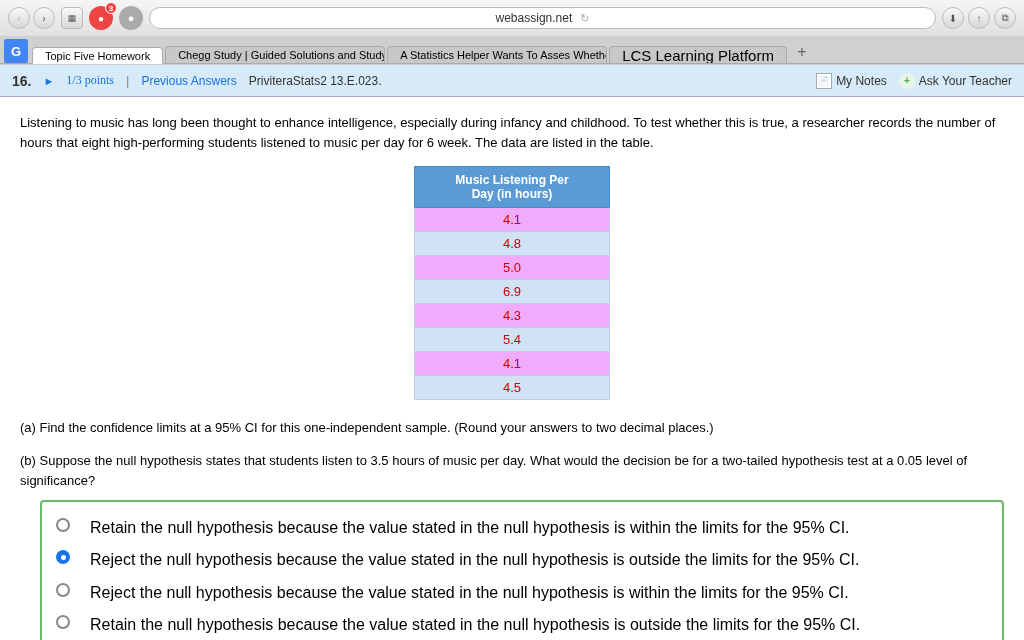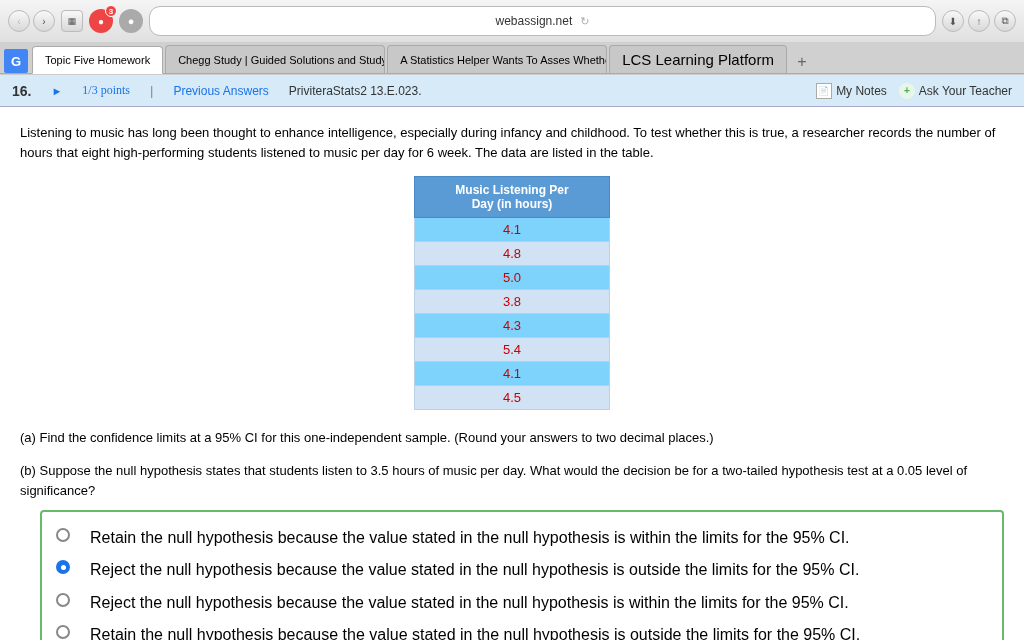--- a/index.html
+++ b/index.html
@@ -17,42 +17,42 @@
     .nav-buttons { display: flex; gap: 3px; }
     .nav-btn {
       width: 22px; height: 22px; border-radius: 50%; border: 1px solid #bbb;
       background: linear-gradient(to bottom, #f8f8f8, #d8d8d8);
       display: flex; align-items: center; justify-content: center;
       font-size: 10px; cursor: pointer; color: #555;
     }
     .nav-btn.disabled { color: #bbb; }
     .window-btn { width: 22px; height: 22px; border-radius: 4px; border: 1px solid #bbb; background: linear-gradient(to bottom, #f8f8f8, #d8d8d8); display:flex; align-items:center; justify-content:center; font-size:9px; color:#555; }
     .address-bar {
-      flex: 1; height: 30px; border: 1px solid #bbb; border-radius: 11px;
+      flex: 1; height: 22px; border: 1px solid #bbb; border-radius: 11px;
       background: #fff; display: flex; align-items: center; justify-content: center;
       font-size: 12px; color: #333; padding: 0 10px;
     }
     .browser-action-btns { display: flex; gap: 4px; }
     .action-btn { width: 22px; height: 22px; border-radius: 50%; border: 1px solid #bbb; background: linear-gradient(to bottom,#f8f8f8,#d8d8d8); display:flex;align-items:center;justify-content:center;font-size:10px;color:#555; }
     .tab {
-      height: 28px; padding: 0 12px; display: flex; align-items: center;
+      height: 17px; padding: 0 12px; display: flex; align-items: center;
       font-size: 11px; border: 1px solid #aaa; border-bottom: none;
       border-radius: 4px 4px 0 0; margin-right: 2px; cursor: pointer;
       white-space: nowrap; overflow: hidden; text-overflow: ellipsis; max-width: 220px;
     }
     .tab.active { background: #fff; border-bottom: 1px solid #fff; margin-bottom: -1px; z-index:1; }
     .tab.inactive { background: #c8c8c8; }
     .tab-add { width: 22px; height: 22px; display:flex;align-items:center;justify-content:center;font-size:16px;color:#666;cursor:pointer;margin-left:2px; }
 
     
     .question-header {
       background: #d6eaf8; border-bottom: 1px solid #aac; padding: 4px 12px;
       display: flex; align-items: center; justify-content: space-between; height: 32px;
     }
-    .question-header-left { display: flex; align-items: center; gap: 20px; font-size: 13px; }
+    .question-header-left { display: flex; align-items: center; gap: 12px; font-size: 13px; }
     .question-number { font-weight: bold; color: #333; font-size: 14px; }
     .points-text { color: #1a73e8; font-size: 12px; font-family: Liberation Serif, serif; }
     .separator { color: #888; }
     .prev-answers { color: #1a73e8; font-size: 12px; text-decoration: none; }
     .ref-text { font-size: 12px; color: #333; }
 
     .question-header-right { display: flex; align-items: center; gap: 12px; }
     .notes-btn, .ask-teacher-btn {
       display: flex; align-items: center; gap: 4px; font-size: 12px;
       cursor: pointer; color: #333;
@@ -67,21 +67,21 @@
 
     
     .table-container { display: flex; justify-content: center; margin-bottom: 20px; }
     .data-table { border-collapse: collapse; }
     .data-table th {
       background: #5b9bd5; color: #fff; text-align: center;
       padding: 6px 40px; font-size: 12px; font-weight: bold;
       border: 1px solid #4a8ac4;
     }
     .data-table td {
-      background: #7dd3fc; text-align: center;
+      background: #f0abfc; text-align: center;
       padding: 4px 40px; font-size: 13px; color: #cc0000;
       border: 1px solid #b8d0e8;
     }
     .data-table tr:nth-child(even) td { background: #d0e2f3; }
 
     
     .part-section { margin-bottom: 16px; }
     .part-label { font-size: 13px; margin-bottom: 8px; }
     .ci-inputs { display: flex; align-items: center; gap: 8px; margin-left: 20px; }
     .ci-input {
@@ -189,21 +189,21 @@
       <tr>
             <td>4.1</td>
           </tr>
           <tr>
             <td>4.8</td>
           </tr>
           <tr>
             <td>5.0</td>
           </tr>
           <tr>
-            <td>3.8</td>
+            <td>6.9</td>
           </tr>
           <tr>
             <td>4.3</td>
           </tr>
           <tr>
             <td>5.4</td>
           </tr>
           <tr>
             <td>4.1</td>
           </tr>

